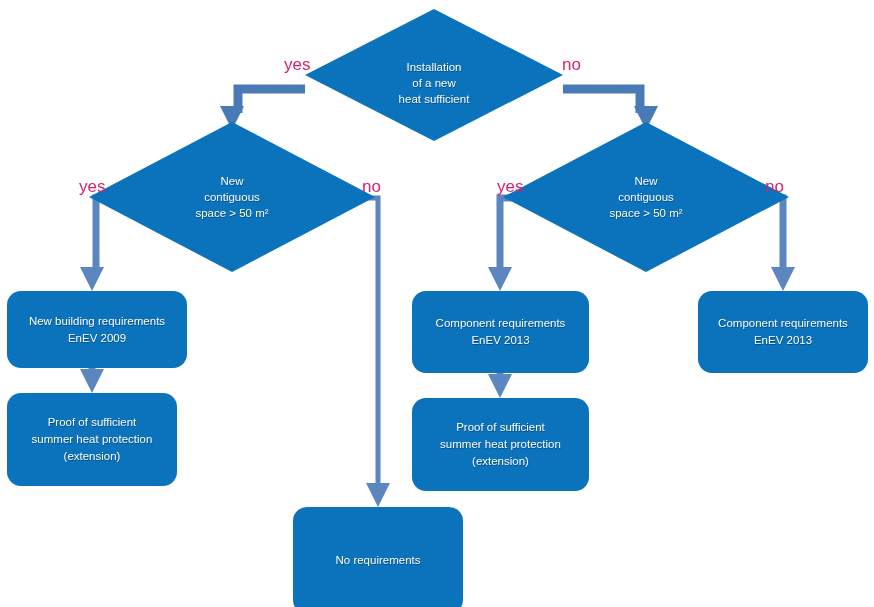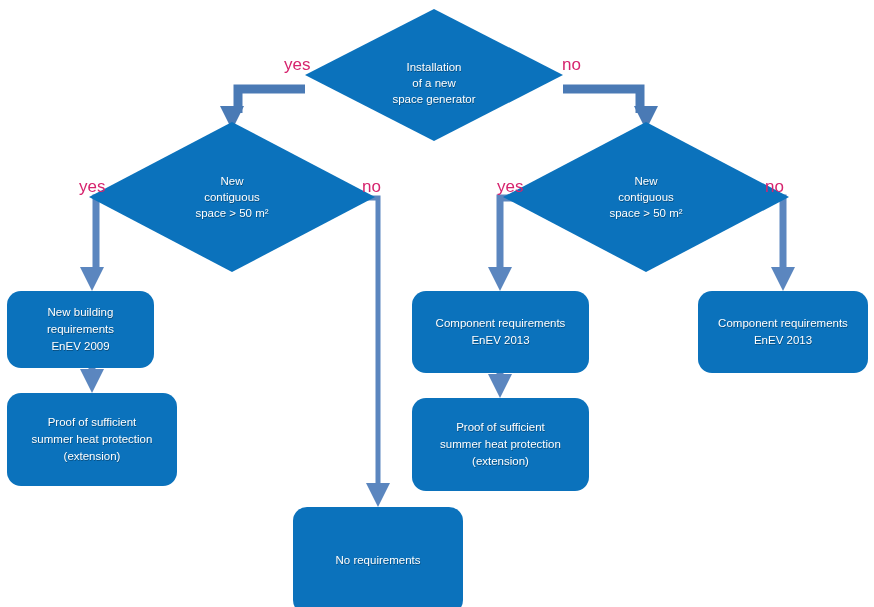--- a/index.html
+++ b/index.html
@@ -114,31 +114,31 @@
   </svg>
 
   <svg class="layer" viewBox="0 0 874 607" xmlns="http://www.w3.org/2000/svg">
     <polygon points="434,9 563,75 434,141 305,75" fill="#0b72bc" style="pointer-events:auto"></polygon>
     <polygon points="232,122 375,197 232,272 89,197" fill="#0b72bc" style="pointer-events:auto"></polygon>
     <polygon points="646,122 789,197 646,272 503,197" fill="#0b72bc" style="pointer-events:auto"></polygon>
   </svg>
 
   <div class="diamond-label" style="left:305px; top:59px; width:258px;">Installation
 of a new
-space generator</div>
+heat sufficient</div>
 
   <div class="diamond-label" style="left:89px; top:173px; width:286px;">New
 contiguous
 space &gt; 50 m²</div>
 
   <div class="diamond-label" style="left:503px; top:173px; width:286px;">New
 contiguous
 space &gt; 50 m²</div>
 
-  <div class="box" style="left:7px; top:291px; width:147px; height:77px;">
+  <div class="box" style="left:7px; top:291px; width:180px; height:77px;">
     <span class="box-label">New building requirements
 EnEV 2009</span>
   </div>
 
   <div class="box" style="left:7px; top:393px; width:170px; height:93px;">
     <span class="box-label">Proof of sufficient
 summer heat protection
 (extension)</span>
   </div>
 

